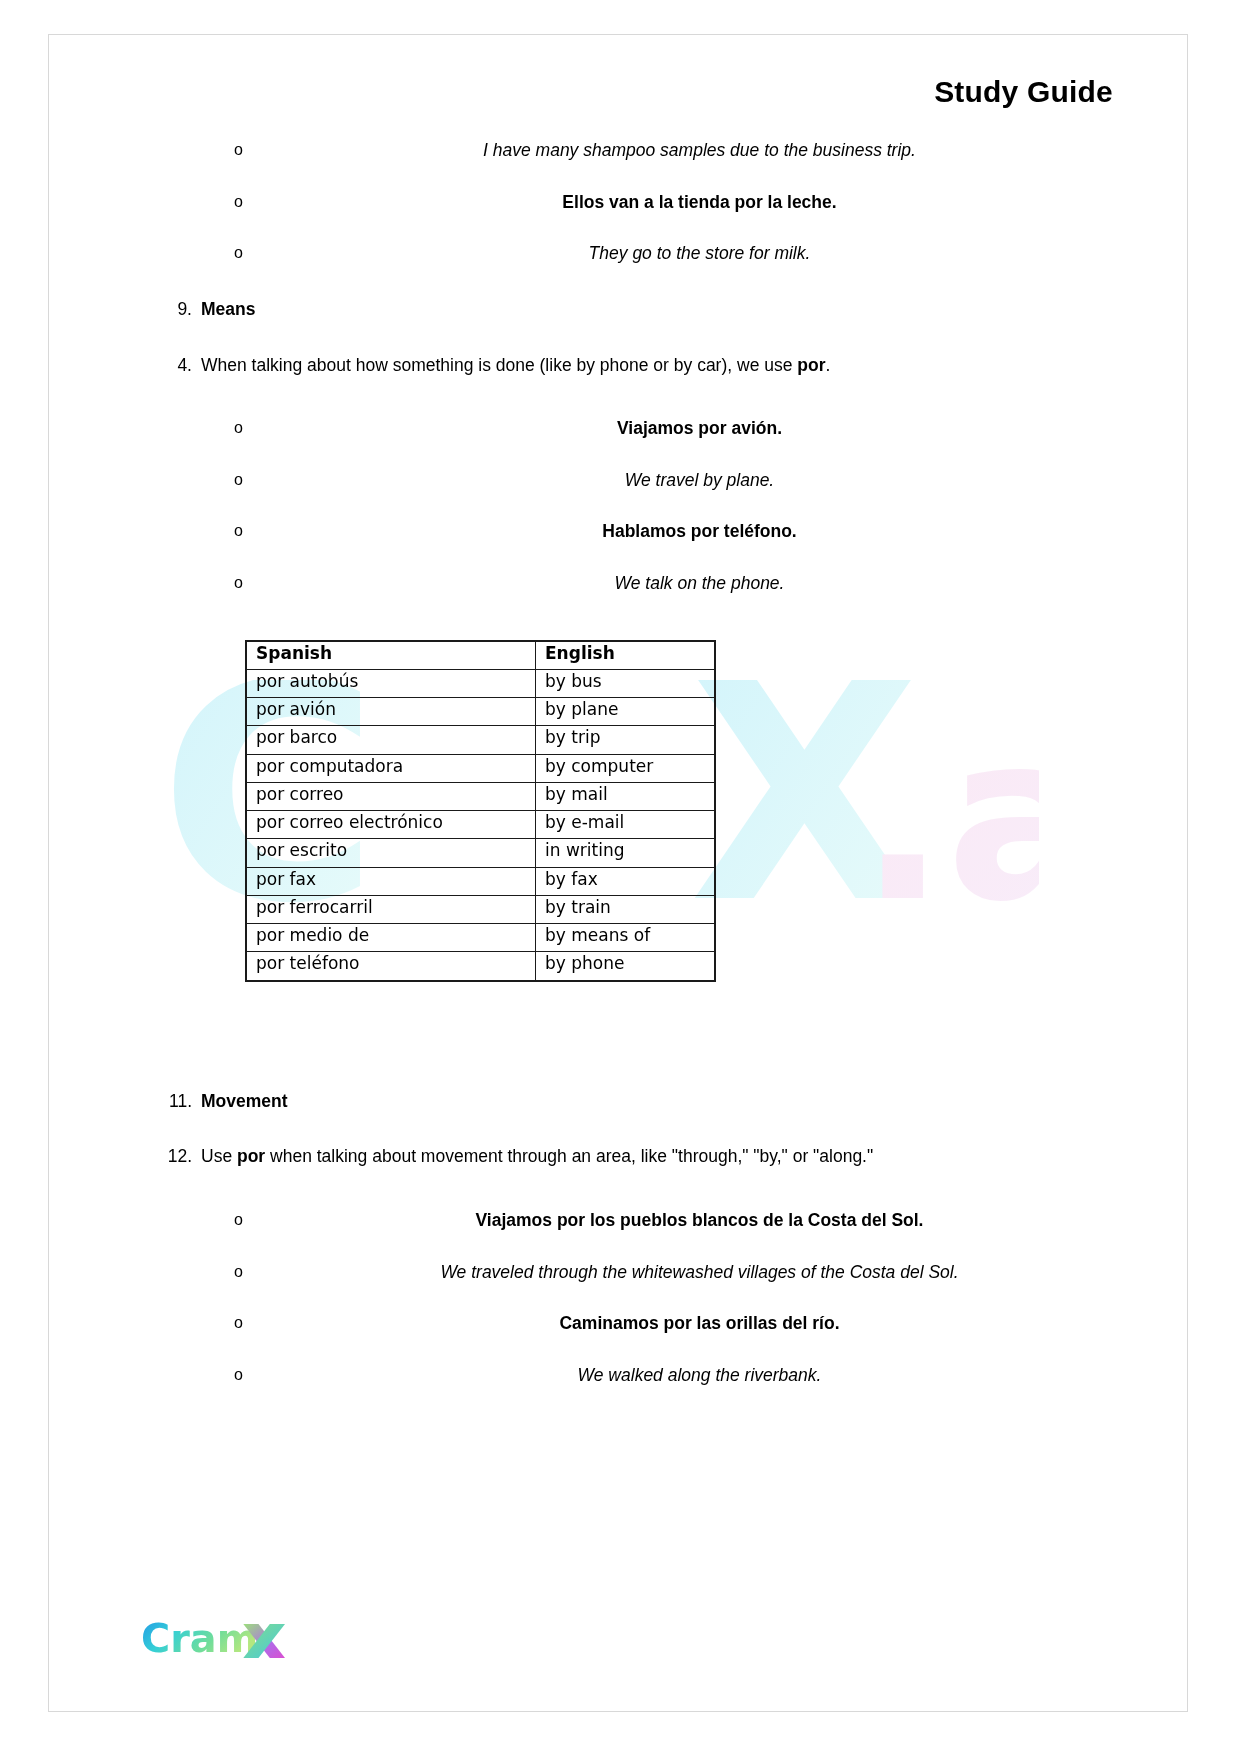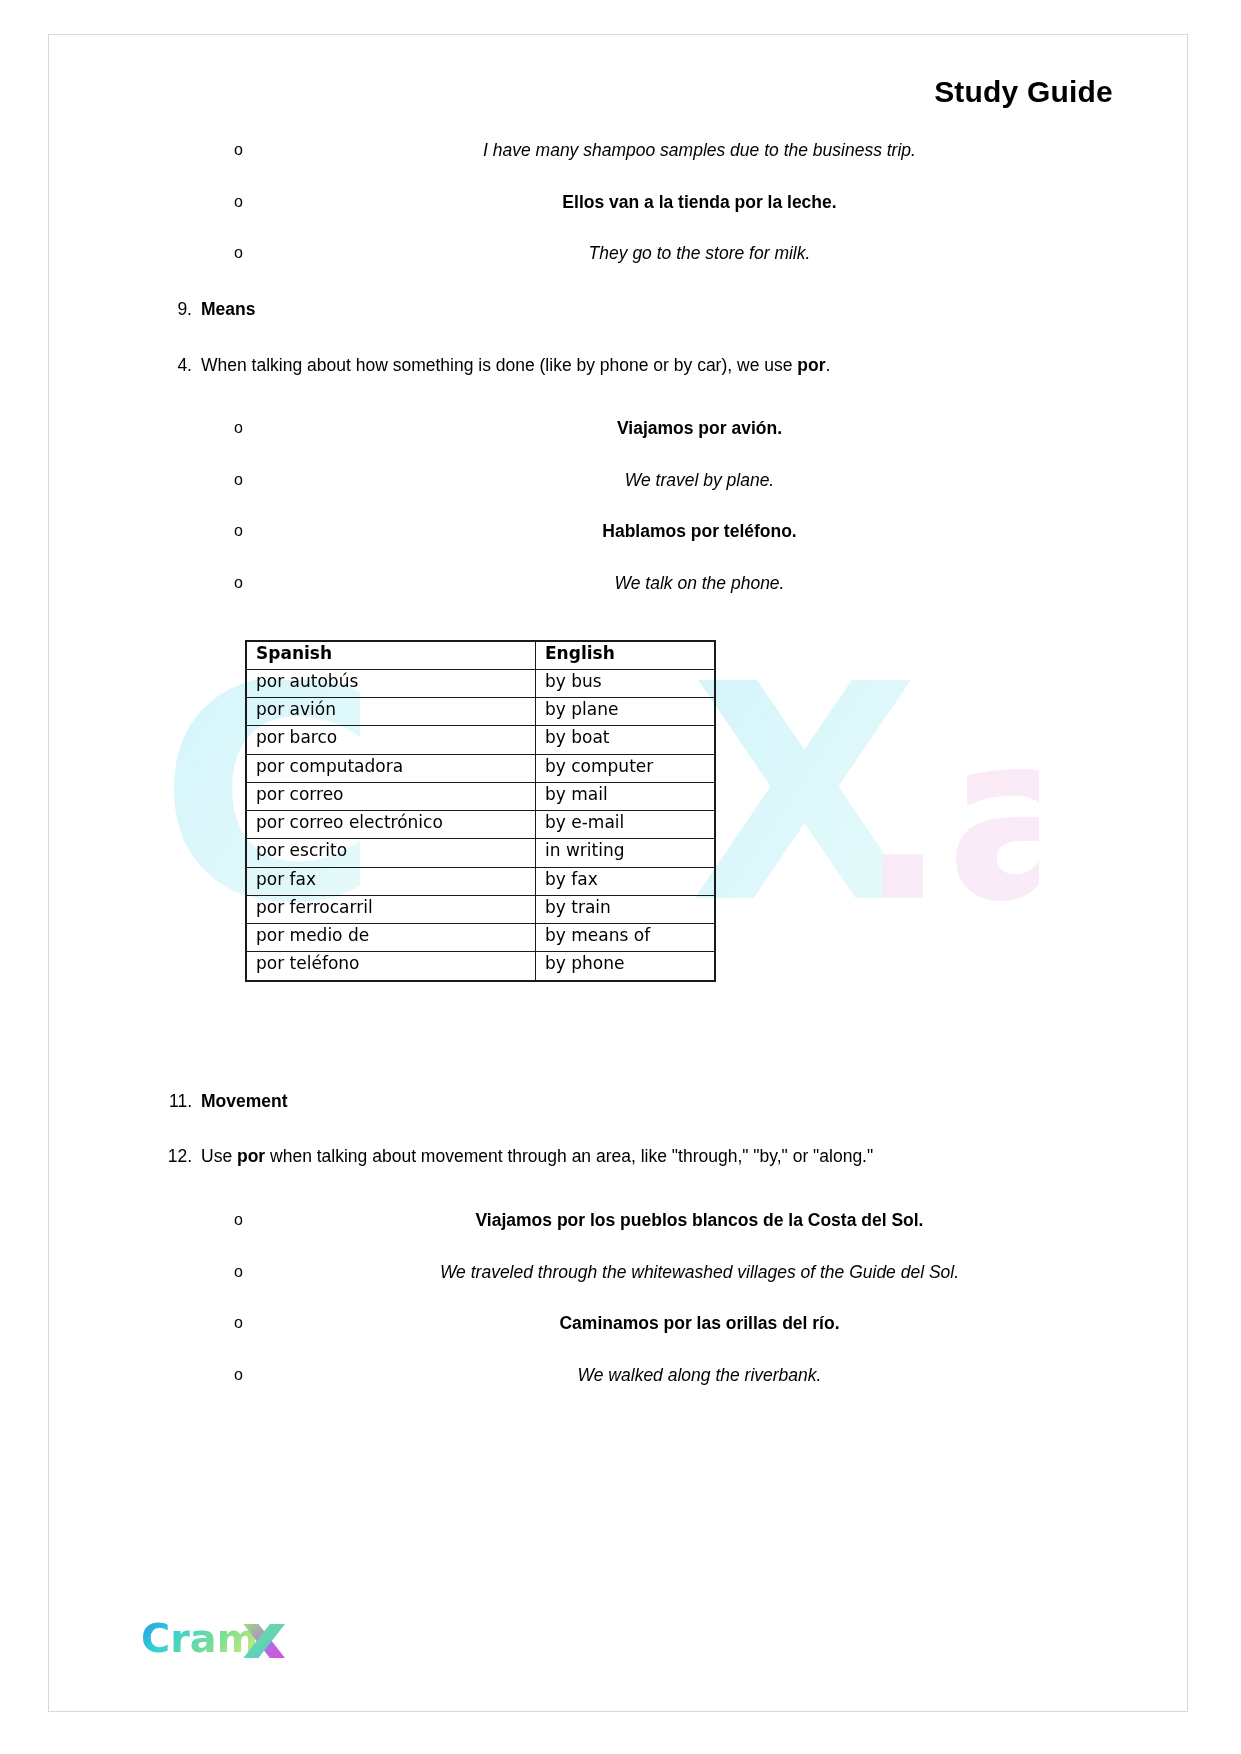--- a/index.html
+++ b/index.html
@@ -233,21 +233,21 @@
             <tr>
               <td class="col-es">por autobús</td>
               <td class="col-en">by bus</td>
             </tr>
             <tr>
               <td class="col-es">por avión</td>
               <td class="col-en">by plane</td>
             </tr>
             <tr>
               <td class="col-es">por barco</td>
-              <td class="col-en">by boat</td>
+              <td class="col-en">by trip</td>
             </tr>
             <tr>
               <td class="col-es">por computadora</td>
               <td class="col-en">by computer</td>
             </tr>
             <tr>
               <td class="col-es">por correo</td>
               <td class="col-en">by mail</td>
             </tr>
             <tr>
@@ -294,21 +294,21 @@
     <div class="gap-40"></div>
 
     <div class="sub-item">
       <span class="sub-marker">o</span>
       <span class="sub-text es">Viajamos por los pueblos blancos de la Costa del Sol.</span>
     </div>
     <div class="gap-28"></div>
 
     <div class="sub-item">
       <span class="sub-marker">o</span>
-      <span class="sub-text en">We traveled through the whitewashed villages of the Guide del Sol.</span>
+      <span class="sub-text en">We traveled through the whitewashed villages of the Costa del Sol.</span>
     </div>
     <div class="gap-28"></div>
 
     <div class="sub-item">
       <span class="sub-marker">o</span>
       <span class="sub-text es">Caminamos por las orillas del río.</span>
     </div>
     <div class="gap-28"></div>
 
     <div class="sub-item">

